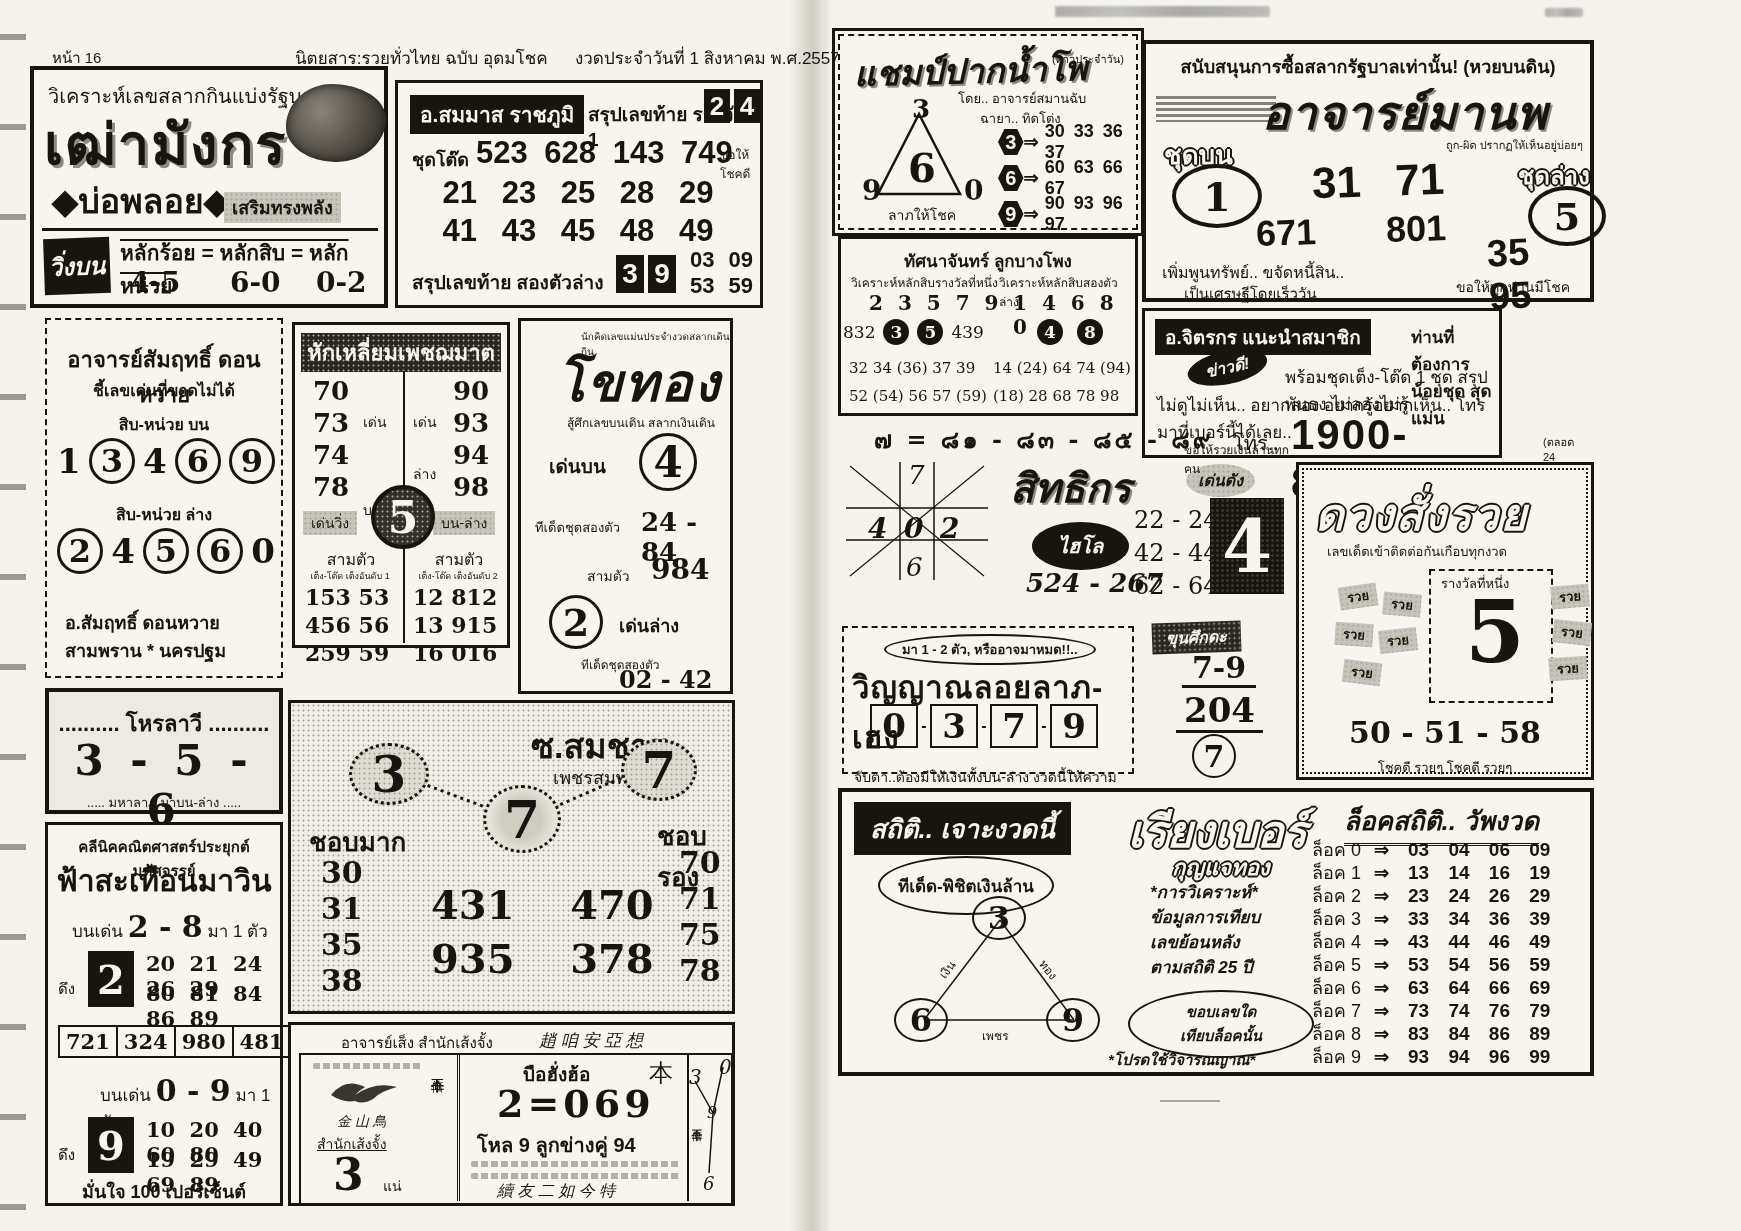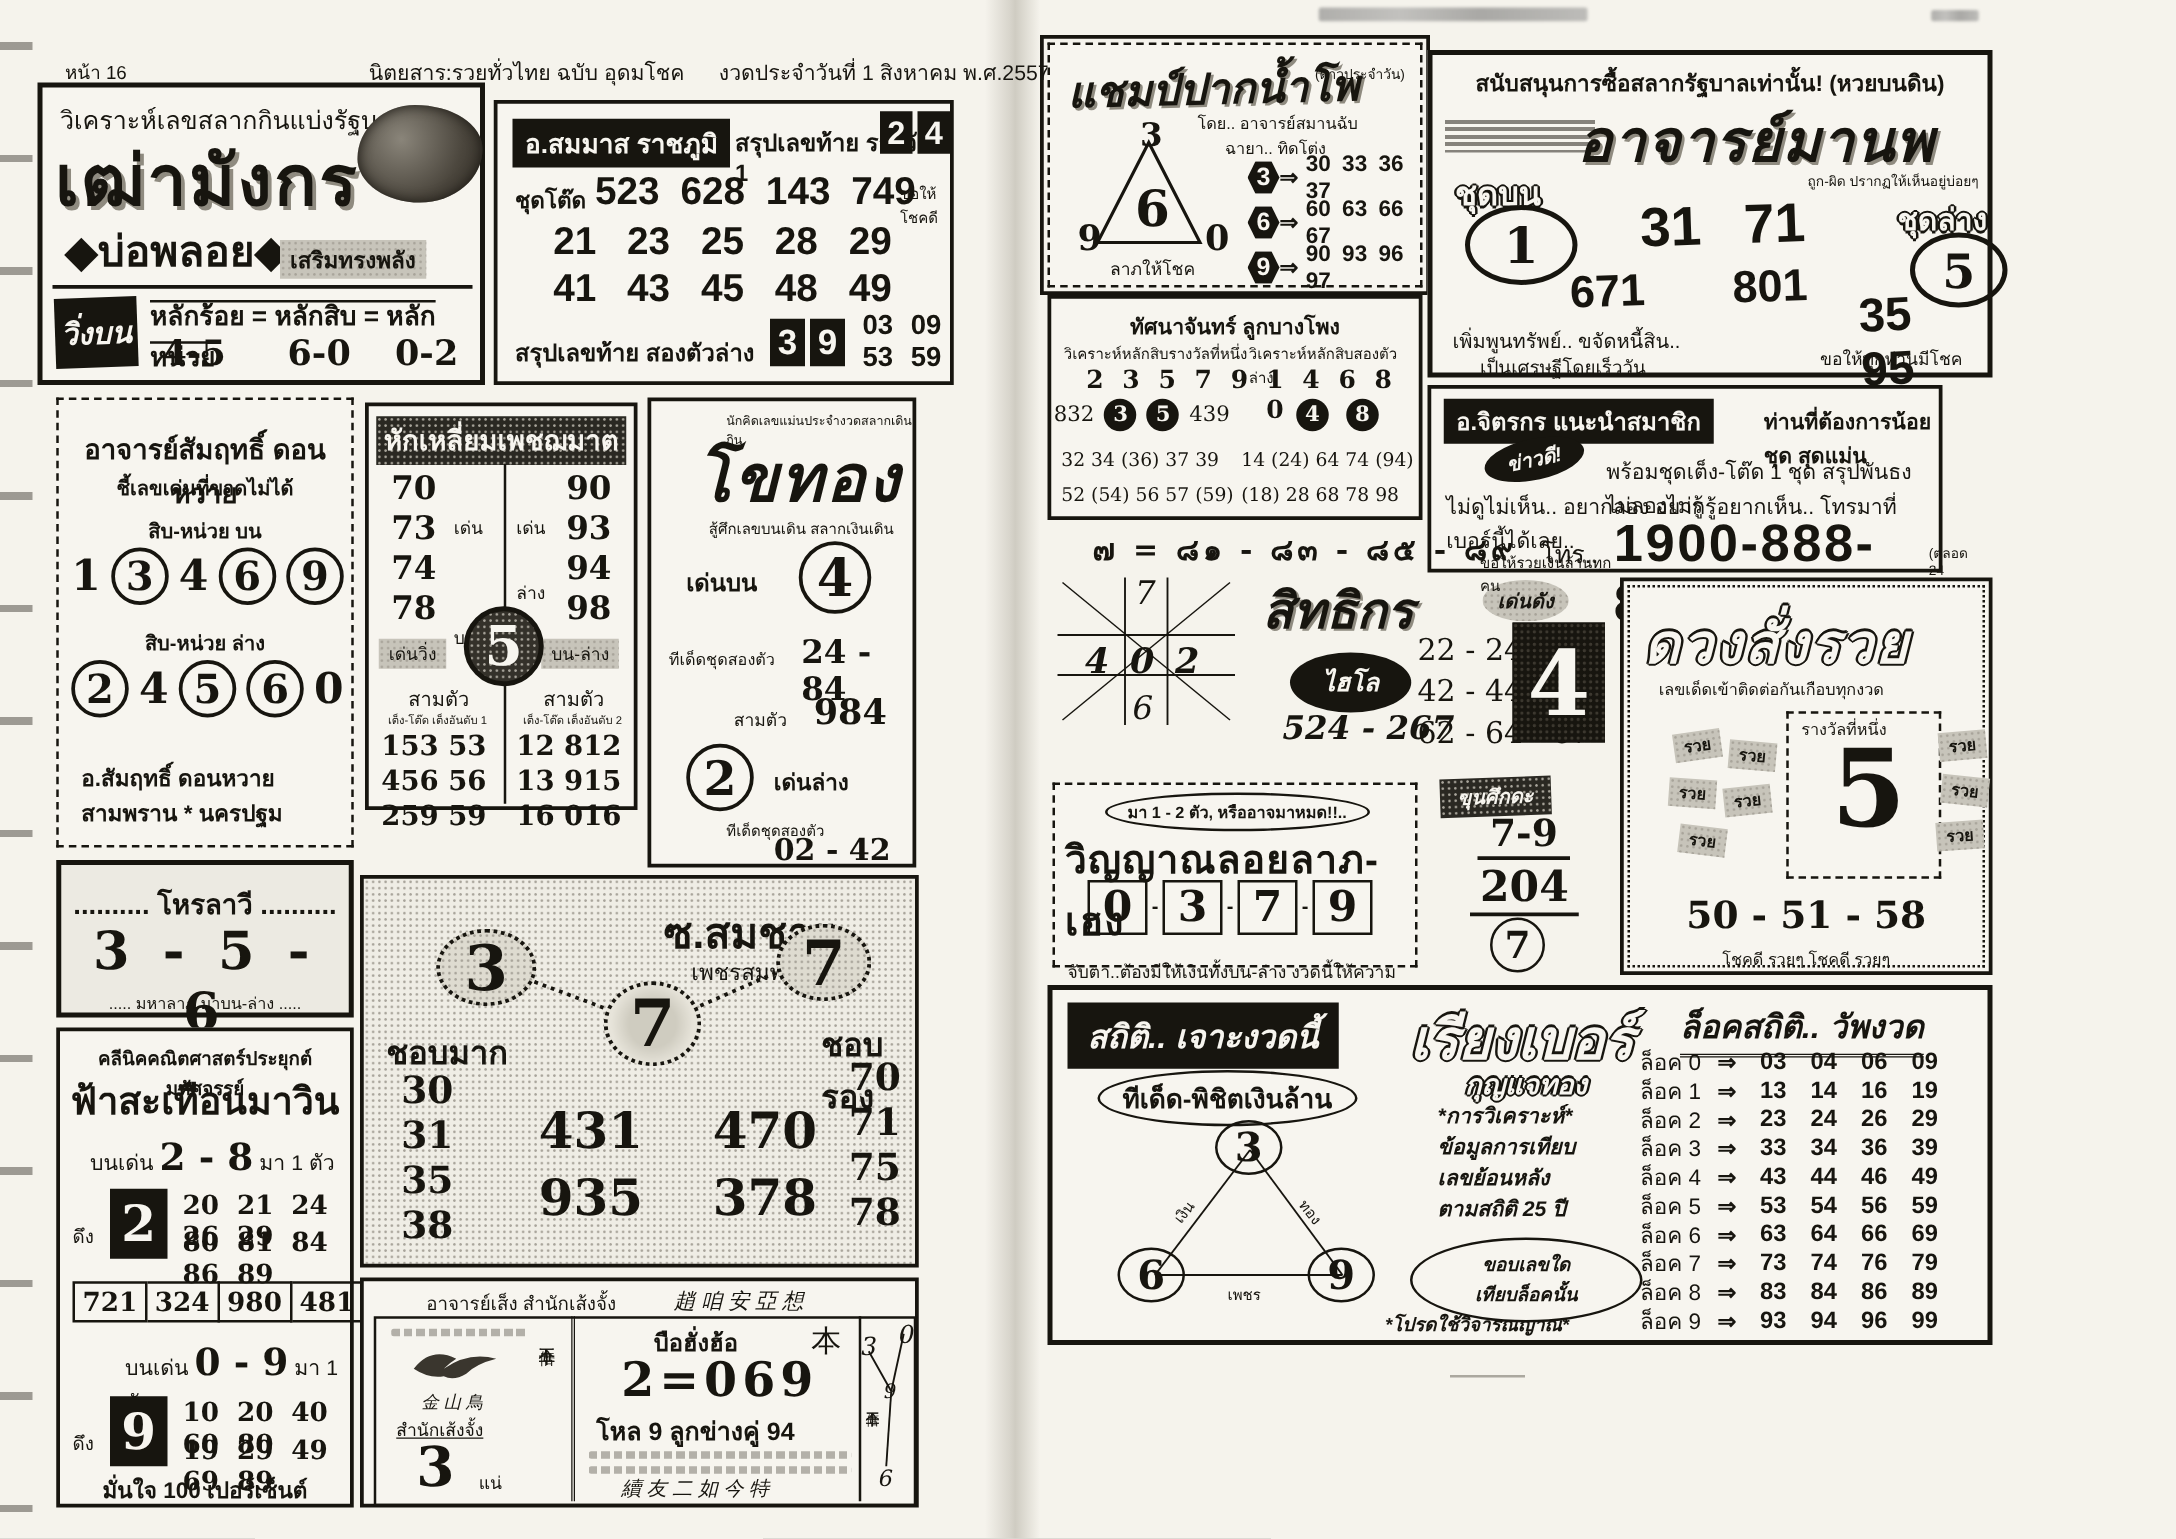--- a/index.html
+++ b/index.html
@@ -322,21 +322,21 @@
     <div class="abs b" style="left:166px;top:112px;font-size:44px;word-spacing:22px;transform:rotate(-2deg);">31  71</div>
     <span class="abs b serif" style="left:382px;top:142px;width:70px;height:52px;display:inline-flex;align-items:center;justify-content:center;border:4px solid #17150f;border-radius:50%;font-size:38px;">5</span>
     <span class="abs b" style="left:110px;top:168px;font-size:36px;transform:rotate(-2deg);">671</span>
     <span class="abs b" style="left:240px;top:164px;font-size:36px;transform:rotate(-2deg);">801</span>
     <span class="abs b" style="left:342px;top:186px;font-size:38px;word-spacing:10px;transform:rotate(-3deg);">35 95</span>
     <div class="abs" style="left:16px;top:216px;font-size:16px;">เพิ่มพูนทรัพย์.. ขจัดหนี้สิน..</div>
     <div class="abs" style="left:38px;top:238px;font-size:15px;">เป็นเศรษฐีโดยเร็ววัน</div>
     <div class="abs" style="left:310px;top:232px;font-size:14px;">ขอให้ทุกท่านมีโชค</div>
   </div>
 
-  <div class="box" style="left:1142px;top:308px;width:412px;height:150px;border-width:3px;">
+  <div class="box" style="left:1142px;top:308px;width:360px;height:150px;border-width:3px;">
     <span class="abs inv b" style="left:10px;top:8px;font-size:19px;padding:3px 10px;">อ.จิตรกร แนะนำสมาชิก</span>
     <span class="abs b" style="left:266px;top:12px;font-size:17px;">ท่านที่ต้องการน้อยชุด สุดแม่น</span>
     <span class="abs inv b i" style="left:42px;top:40px;padding:4px 18px;border-radius:50%;transform:rotate(-12deg);font-size:16px;">ข่าวดี!</span>
     <div class="abs" style="left:140px;top:52px;font-size:17px;">พร้อมชุดเต็ง-โต๊ด 1 ชุด สรุปพันธง ไม่ลองไม่รู้</div>
     <div class="abs" style="left:12px;top:80px;font-size:17px;">ไม่ดูไม่เห็น.. อยากลอง อยากรู้อยากเห็น.. โทรมาที่เบอร์นี้ได้เลย..</div>
     <span class="abs" style="left:88px;top:116px;font-size:20px;">โทร..</span>
     <span class="abs b" style="left:146px;top:100px;font-size:42px;letter-spacing:2px;">1900-888-837</span>
     <span class="abs" style="left:398px;top:122px;font-size:11px;">(ตลอด 24 ช.ม.)</span>
   </div>
 
@@ -404,21 +404,21 @@
   <div class="abs" style="left:1148px;top:622px;width:140px;height:156px;">
     <span class="abs inv b i halftone" style="left:4px;top:0;padding:3px 14px;font-size:16px;background-color:#2a2822;transform:rotate(-2deg);">ขุนศึกดะ</span>
     <div class="abs b serif" style="left:34px;top:28px;font-size:30px;border-bottom:3px solid #17150f;padding:0 10px;">7-9</div>
     <div class="abs b serif" style="left:28px;top:68px;font-size:34px;border-bottom:3px solid #17150f;padding:0 8px;">204</div>
     <span class="circ abs b serif" style="left:44px;top:112px;width:44px;height:44px;font-size:30px;border-width:2px;">7</span>
   </div>
 
   <div class="box" style="left:838px;top:788px;width:756px;height:288px;border-width:4px;">
     <span class="abs inv b i" style="left:12px;top:10px;padding:6px 16px;font-size:26px;">สถิติ.. เจาะงวดนี้</span>
     <span class="abs b i outline-txt" style="left:286px;top:4px;font-size:44px;">เรียงเบอร์</span>
-    <span class="abs b" style="left:36px;top:64px;border:2px solid #17150f;border-radius:50%;padding:4px 18px;font-size:21px;">ทีเด็ด-พิชิตเงินล้าน</span>
+    <span class="abs b" style="left:36px;top:64px;border:2px solid #17150f;border-radius:50%;padding:14px 18px;font-size:17px;">ทีเด็ด-พิชิตเงินล้าน</span>
     <svg class="abs" style="left:40px;top:100px;" width="230" height="160" viewBox="0 0 230 160">
       <line x1="118" y1="28" x2="42" y2="128" stroke="#17150f" stroke-width="1.5"></line>
       <line x1="118" y1="28" x2="192" y2="128" stroke="#17150f" stroke-width="1.5"></line>
       <line x1="42" y1="128" x2="192" y2="128" stroke="#17150f" stroke-width="1.5"></line>
     </svg>
     <span class="circ abs b serif" style="left:130px;top:104px;width:54px;height:44px;font-size:32px;border-width:2px;">3</span>
     <span class="circ abs b serif" style="left:52px;top:206px;width:54px;height:44px;font-size:32px;border-width:2px;">6</span>
     <span class="circ abs b serif" style="left:204px;top:206px;width:54px;height:44px;font-size:32px;border-width:2px;">9</span>
     <span class="abs edge-label" style="left:96px;top:168px;transform:rotate(-52deg);">เงิน</span>
     <span class="abs edge-label" style="left:196px;top:168px;transform:rotate(52deg);">ทอง</span>

